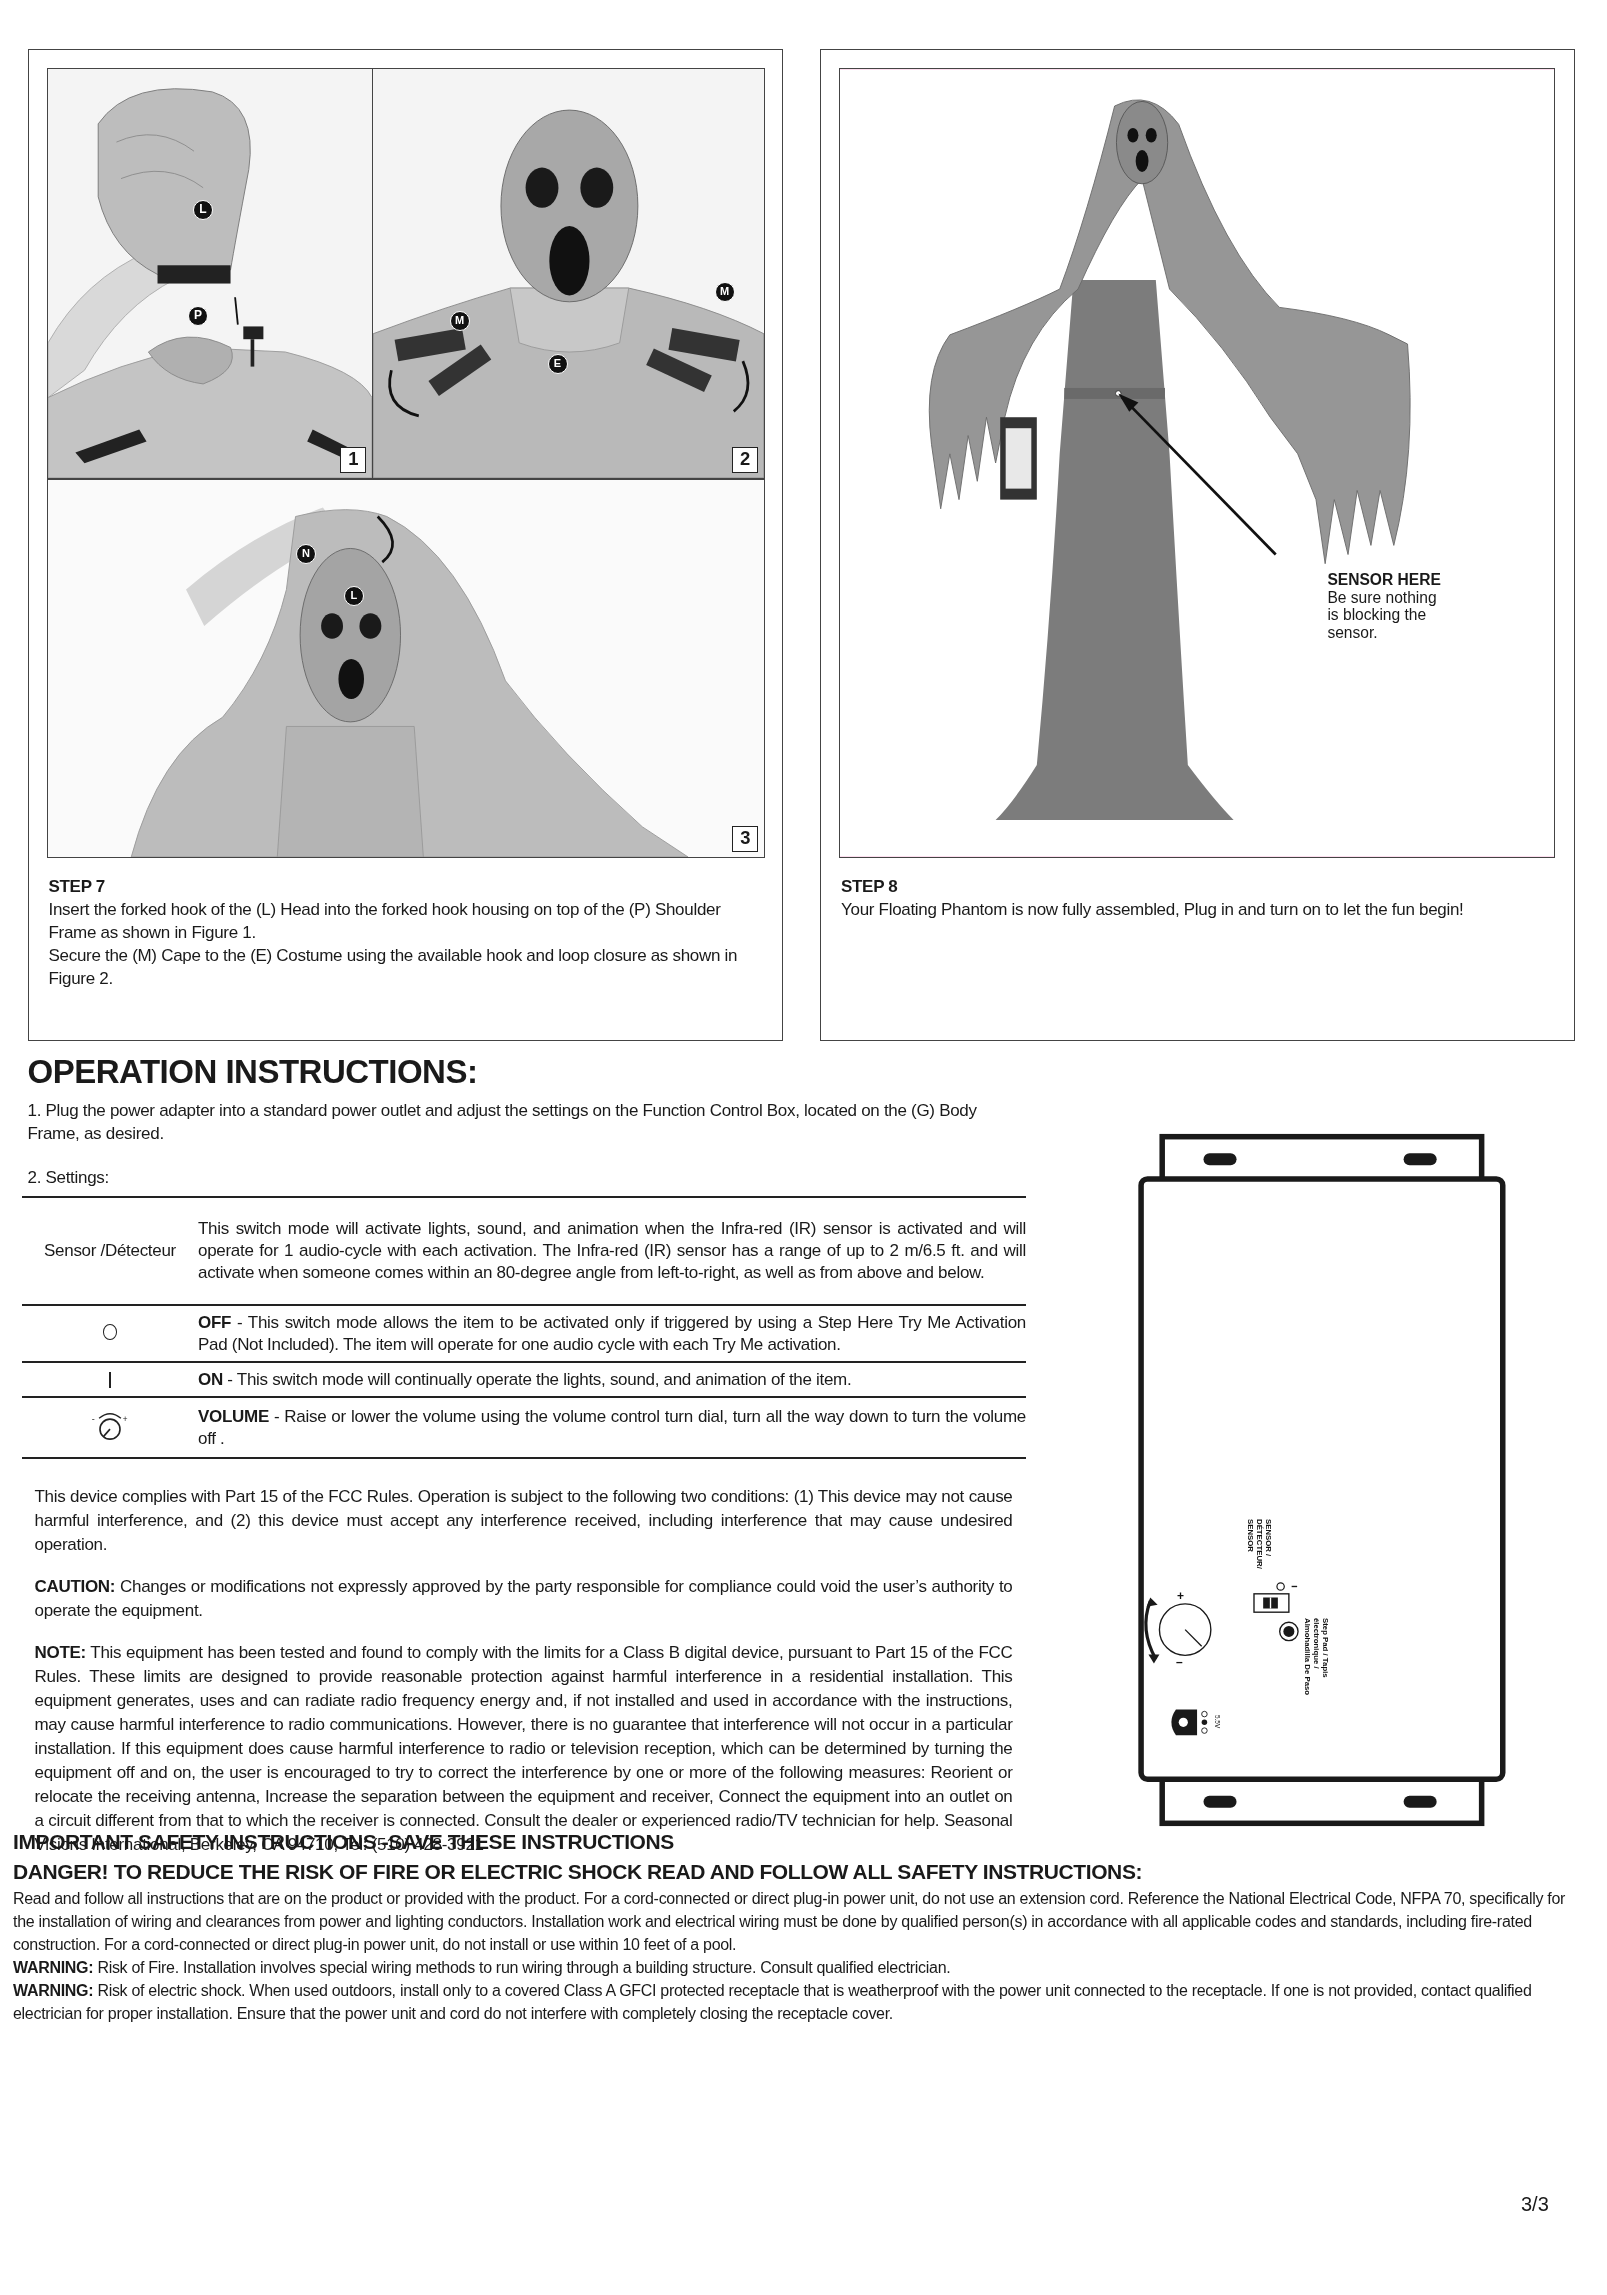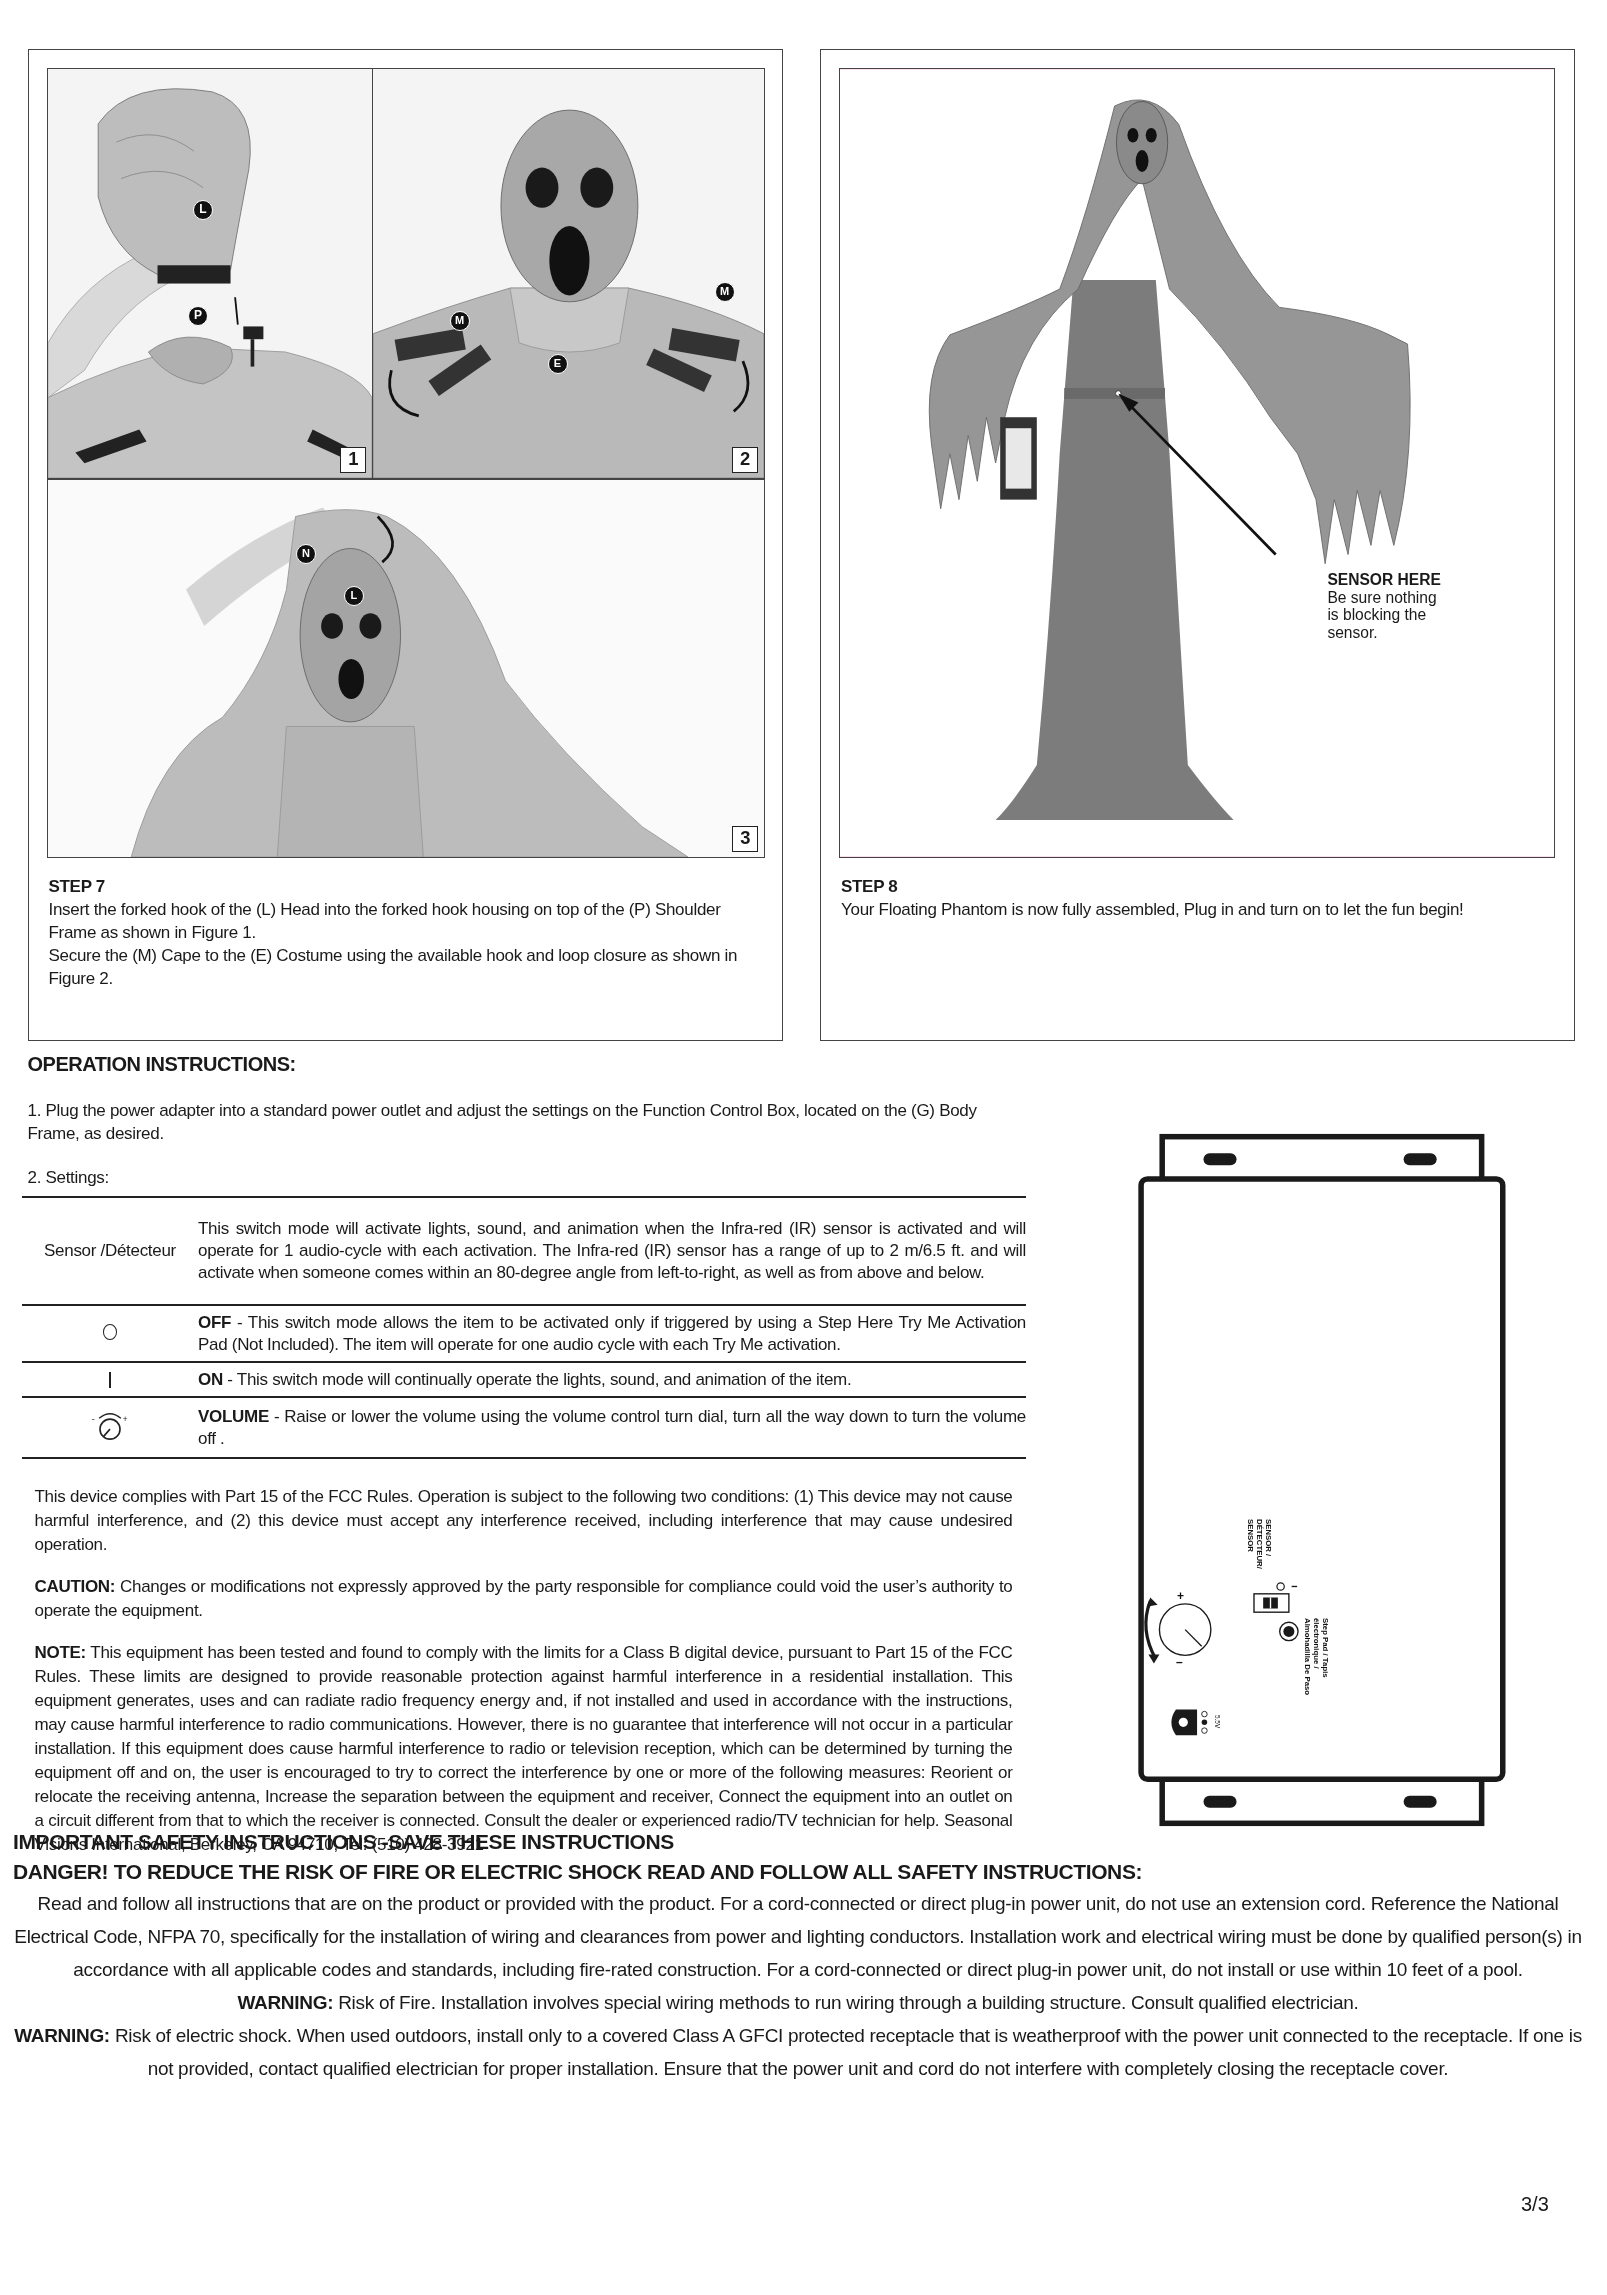--- a/index.html
+++ b/index.html
@@ -21,39 +21,39 @@
   #fig3 { left: 18.4px; top: 429px; width: 718px; height: 379px; }
   #fig8 { left: 18.4px; top: 18.4px; width: 716px; height: 790px; }
 
   .step-text { position: absolute; left: 20px; top: 825px; width: 716px; font-size: 17px; line-height: 23px; }
   .step-title { font-weight: bold; font-size: 17px; }
 
   .sensor-note { position: absolute; left: 487px; top: 502px; font-size: 15.6px; line-height: 17.4px; }
   .sensor-note b { font-weight: bold; }
 
   
-  #op-title { position: absolute; left: 27.5px; top: 1053px; font-weight: bold; font-size: 20px; letter-spacing: -0.5px; }
+  #op-title { position: absolute; left: 27.5px; top: 1053px; font-weight: bold; font-size: 33px; letter-spacing: -0.5px; }
   #op-step1 { position: absolute; left: 27.5px; top: 1099px; width: 1001px; font-size: 17px; line-height: 23px; }
   #op-step2 { position: absolute; left: 27.5px; top: 1168px; font-size: 17px; }
 
   #settings-table { position: absolute; left: 22px; top: 1196px; width: 1004px; border-top: 2.8px solid #222; }
   .srow { display: flex; align-items: center; border-bottom: 2.8px solid #222; }
   .scell-label { width: 176px; text-align: center; font-size: 17px; flex-shrink: 0; }
   .scell-desc { flex: 1; font-size: 17px; line-height: 22px; padding: 3.7px 0 3.7px 0; text-align: justify; }
   .srow-sensor { height: 108px; }
   .srow-off { height: 57px; }
   .srow-on { height: 35px; }
   .srow-vol { height: 61px; }
 
   #fcc-block { position: absolute; left: 16.5px; top: 1467px; width: 1014px; font-size: 17px; line-height: 24px; text-align: justify; }
   #fcc-block p { margin: 18px; }
 
   #safety-block { position: absolute; left: 13px; top: 1827px; width: 1570px; }
   #safety-block .h { font-weight: bold; font-size: 21px; line-height: 30px; letter-spacing: -0.4px; }
-  #safety-block p { font-size: 19px; line-height: 33px; text-align: center; }
+  #safety-block p { font-size: 16px; line-height: 23px; }
 
   #page-num { position: absolute; left: 1521px; top: 2193px; font-size: 20px; }
 
   
   #control-box { position: absolute; left: 1128px; top: 1122px; width: 386px; height: 716px; }
   #control-box svg { position: absolute; left: 0; top: 0; }
   .rot-label { position: absolute; font-weight: bold; font-size: 7.8px; line-height: 9.2px; transform-origin: left top; transform: rotate(90deg); white-space: nowrap; color: #111; }
 </style>
 </head>
 <body>

